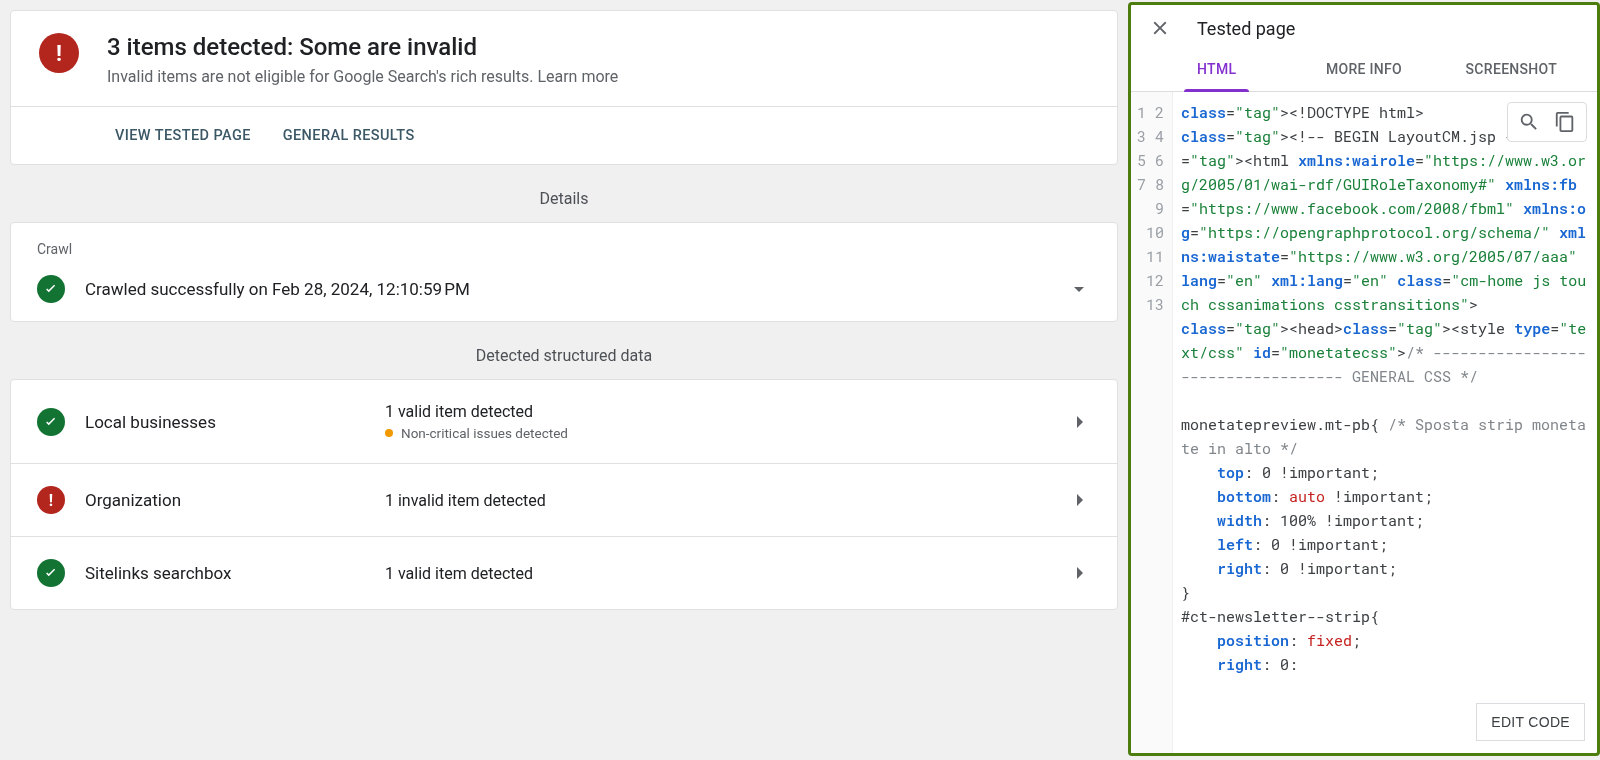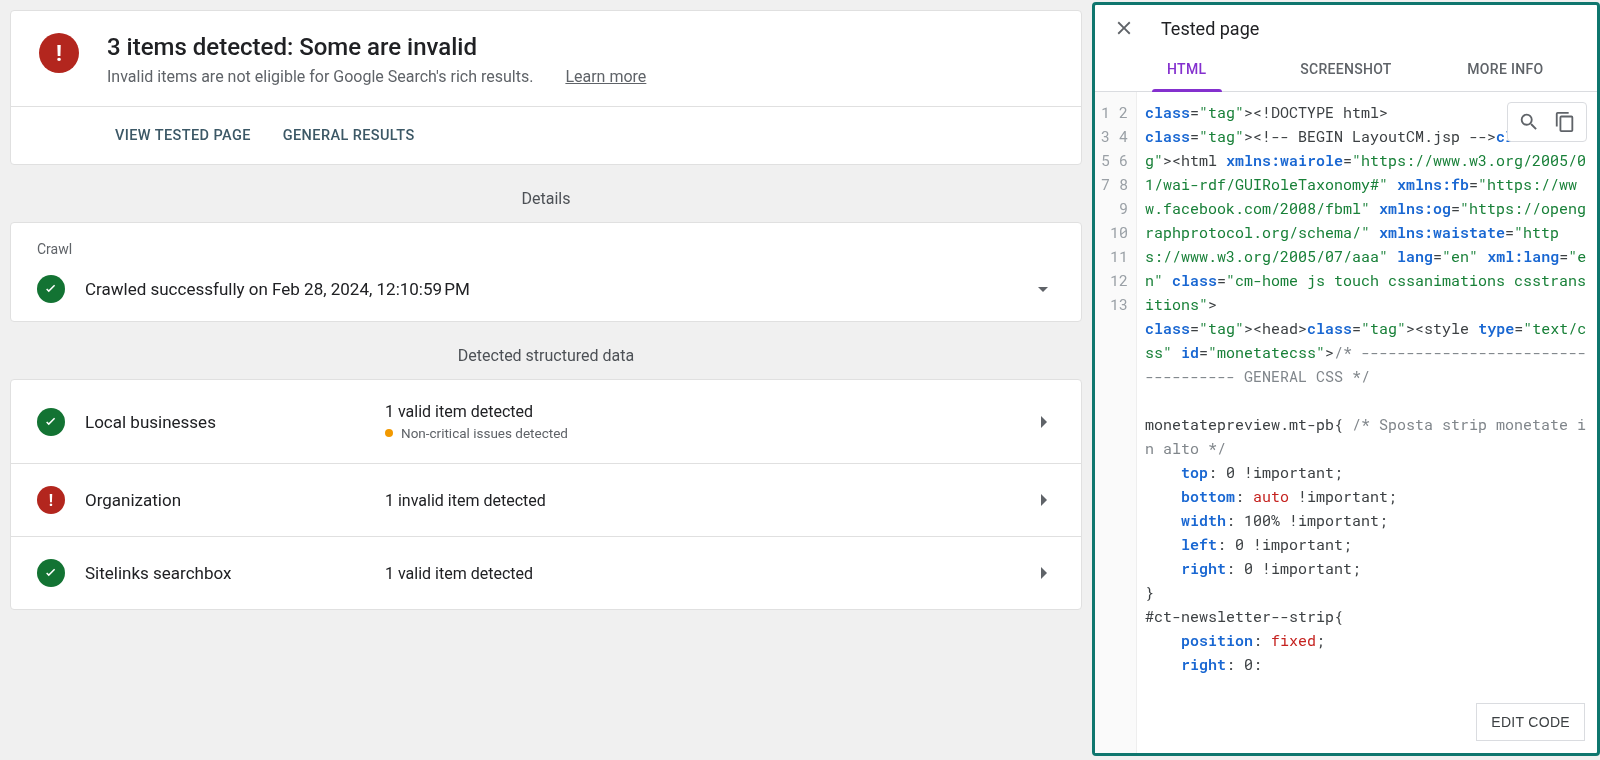--- a/index.html
+++ b/index.html
@@ -37,21 +37,21 @@
     color:#fff;
     font-weight:bold;
   }
   .icon-error-big { background:#b3261e; font-size:22px; width:40px; height:40px;}
   .icon-error-small { background:#b3261e; font-size:16px; width:28px; height:28px;}
   .icon-success { background:#137333; width:28px; height:28px;}
   .icon-success svg { width:18px; height:18px; fill:#fff;}
   .summary-text { margin-left: 28px; }
   .summary-title { font-size:24px; font-weight:500; color:#202124; margin-bottom:6px;}
   .summary-sub { font-size:16px; color:#5f6368; }
-  .summary-sub a { color:#5f6368; text-decoration: underline; cursor:pointer;margin-left:28px;}
+  .summary-sub a { color:#5f6368; cursor:pointer;}
   .summary-actions {
     display:flex; gap:24px;
     padding: 14px 0 14px 100px;
   }
   .text-btn {
     background:none; border:none;
     font-size:14.5px; font-weight:500; letter-spacing:0.4px;
     color:#3c5866; cursor:pointer;
     padding:6px 4px;
     font-family:inherit;
@@ -79,23 +79,23 @@
     cursor:pointer;
   }
   .list-row:last-child { border-bottom:none;}
   .list-row .name { margin-left:20px; font-size:17px; color:#202124; width: 300px;}
   .list-row .status-col { flex:1; }
   .status-main { font-size:16px; color:#202124;}
   .status-sub { font-size:13.5px; color:#5f6368; margin-top:4px; display:flex; align-items:center;}
   .dot-orange { width:8px; height:8px; border-radius:50%; background:#f29900; display:inline-block; margin-right:8px;}
   
   .right-panel {
-    width: 508px;
+    width: 472px;
     background:#fff;
-    border: 3px solid #0f766e;
+    border: 3px solid #4d7c0f;
     border-radius:4px;
     display:flex; flex-direction:column;
     position:relative;
     margin-top:2px;
     height: 754px;
   }
   .rp-header {
     display:flex; align-items:center;
     padding: 12px 18px 8px 18px;
     gap: 26px;
@@ -267,22 +267,22 @@
 
 <div class="right-panel">
   <div class="rp-header">
     <svg class="close-x" viewBox="0 0 24 24">
         <path d="M19 6.41L17.59 5 12 10.59 6.41 5 5 6.41 10.59 12 5 17.59 6.41 19 12 13.41 17.59 19 19 17.59 13.41 12z"></path>
       </svg>
     <div class="rp-title">Tested page</div>
   </div>
   <div class="rp-tabs">
     <div class="rp-tab active">HTML</div>
+    <div class="rp-tab">MORE INFO</div>
     <div class="rp-tab">SCREENSHOT</div>
-    <div class="rp-tab">MORE INFO</div>
   </div>
   <div class="code-area">
     <div class="gutter" id="gutter">1
 2
  
  
  
  
  
  

